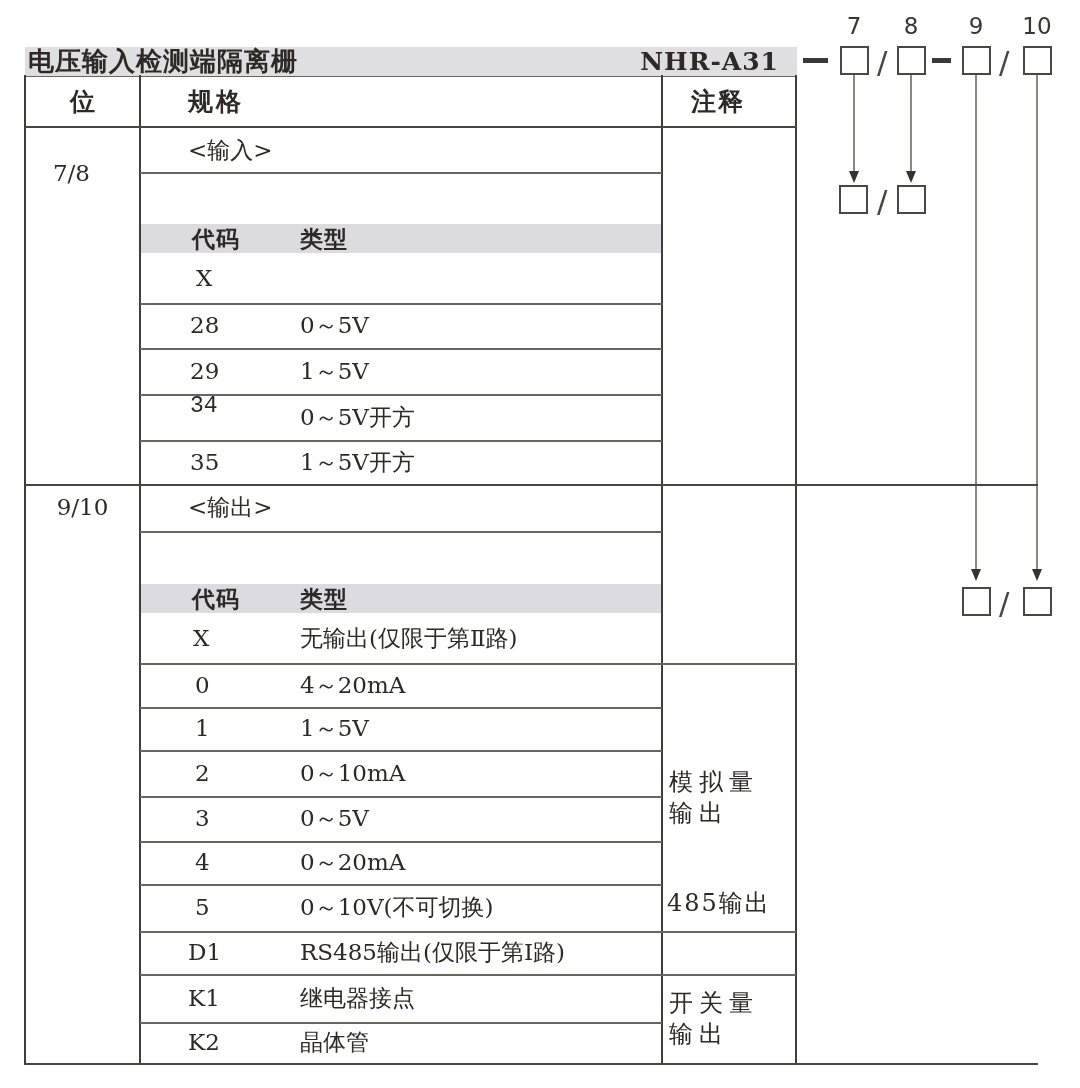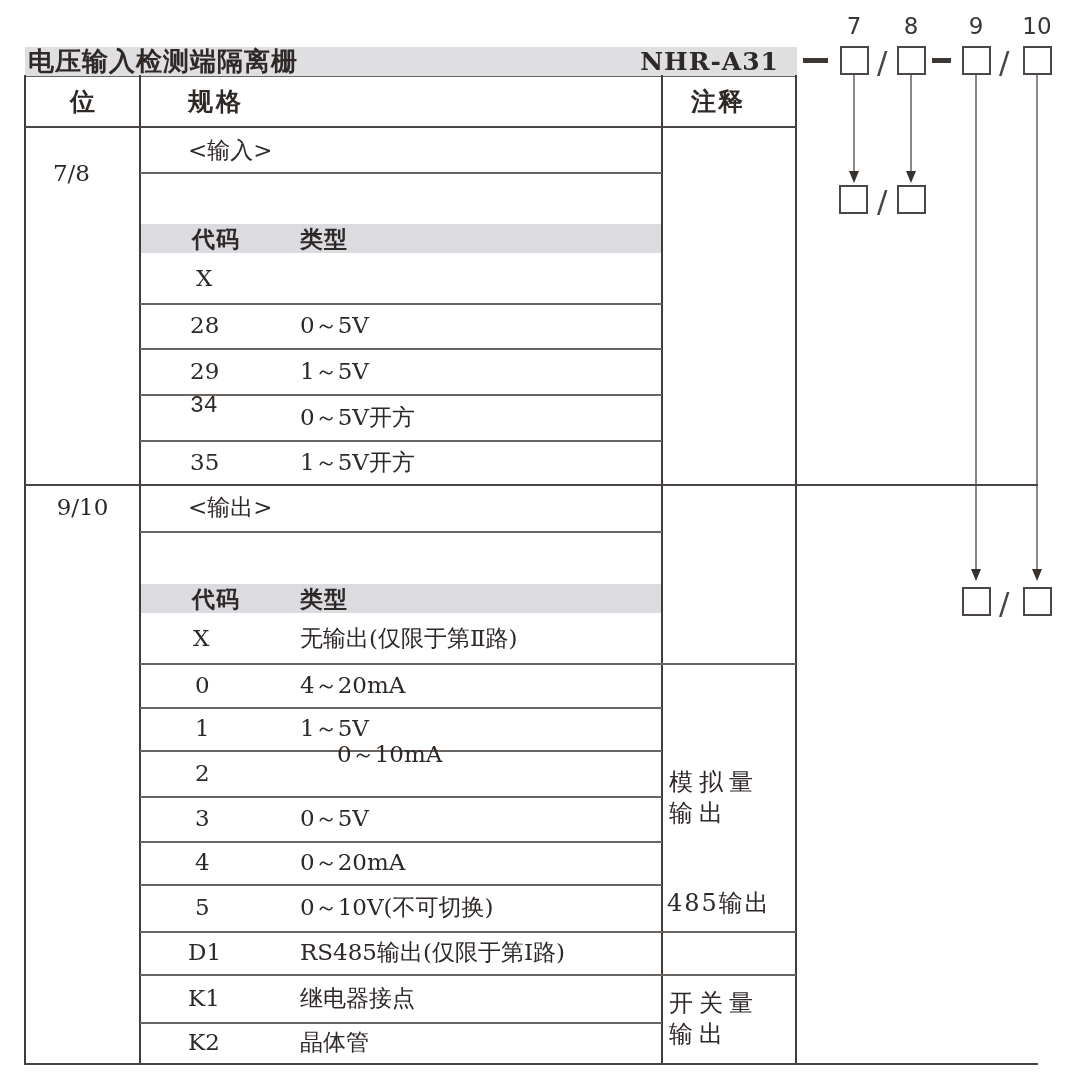--- a/index.html
+++ b/index.html
@@ -125,21 +125,21 @@
   <div class="abs txt bold" style="left:192px;top:585px;letter-spacing:1px;">代码</div>
   <div class="abs txt bold" style="left:300px;top:585px;letter-spacing:1px;">类型</div>
 
   <div class="abs txt" style="left:193px;top:624px;">X</div>
   <div class="abs txt" style="left:300px;top:624px;">无输出(仅限于第Ⅱ路)</div>
   <div class="abs txt" style="left:195px;top:671px;">0</div>
   <div class="abs txt" style="left:300px;top:671px;">4～20mA</div>
   <div class="abs txt" style="left:195px;top:714px;">1</div>
   <div class="abs txt" style="left:300px;top:714px;">1～5V</div>
   <div class="abs txt" style="left:195px;top:759px;">2</div>
-  <div class="abs txt" style="left:300px;top:740px;margin-left:37px;">0～10mA</div>
+  <div class="abs txt" style="left:300px;top:759px;">0～10mA</div>
   <div class="abs txt" style="left:195px;top:804px;">3</div>
   <div class="abs txt" style="left:300px;top:804px;">0～5V</div>
   <div class="abs txt" style="left:195px;top:848px;">4</div>
   <div class="abs txt" style="left:300px;top:848px;">0～20mA</div>
   <div class="abs txt" style="left:195px;top:893px;">5</div>
   <div class="abs txt" style="left:300px;top:893px;">0～10V(不可切换)</div>
   <div class="abs txt" style="left:188px;top:938px;">D1</div>
   <div class="abs txt" style="left:300px;top:938px;">RS485输出(仅限于第Ⅰ路)</div>
   <div class="abs txt" style="left:188px;top:984px;">K1</div>
   <div class="abs txt" style="left:300px;top:984px;">继电器接点</div>

